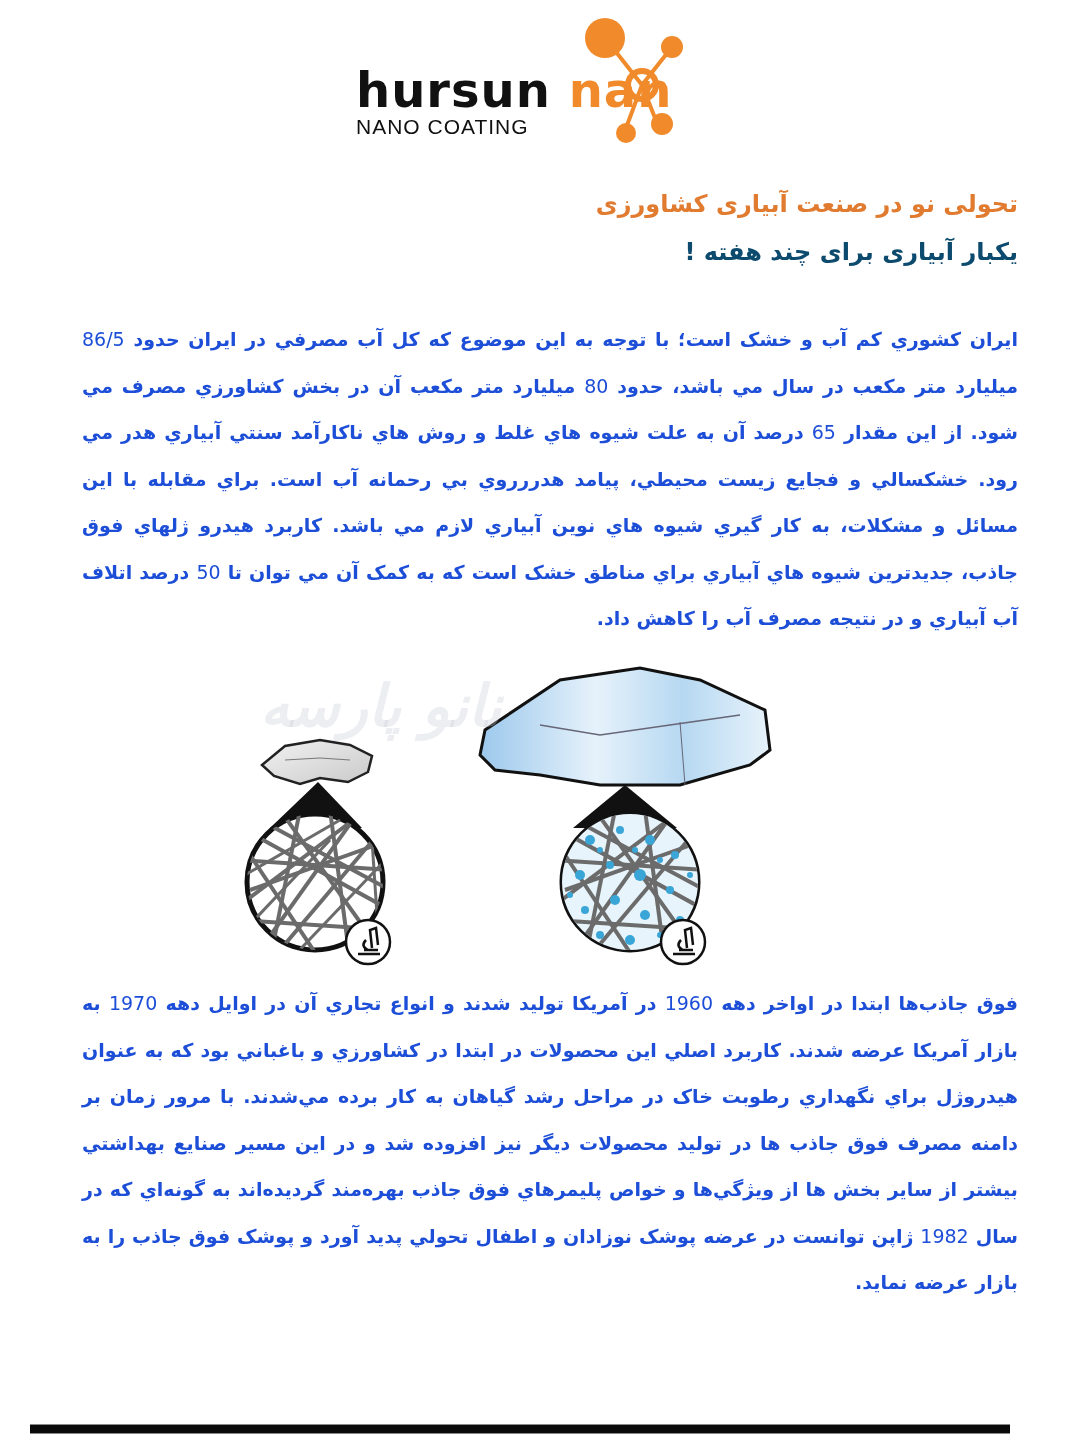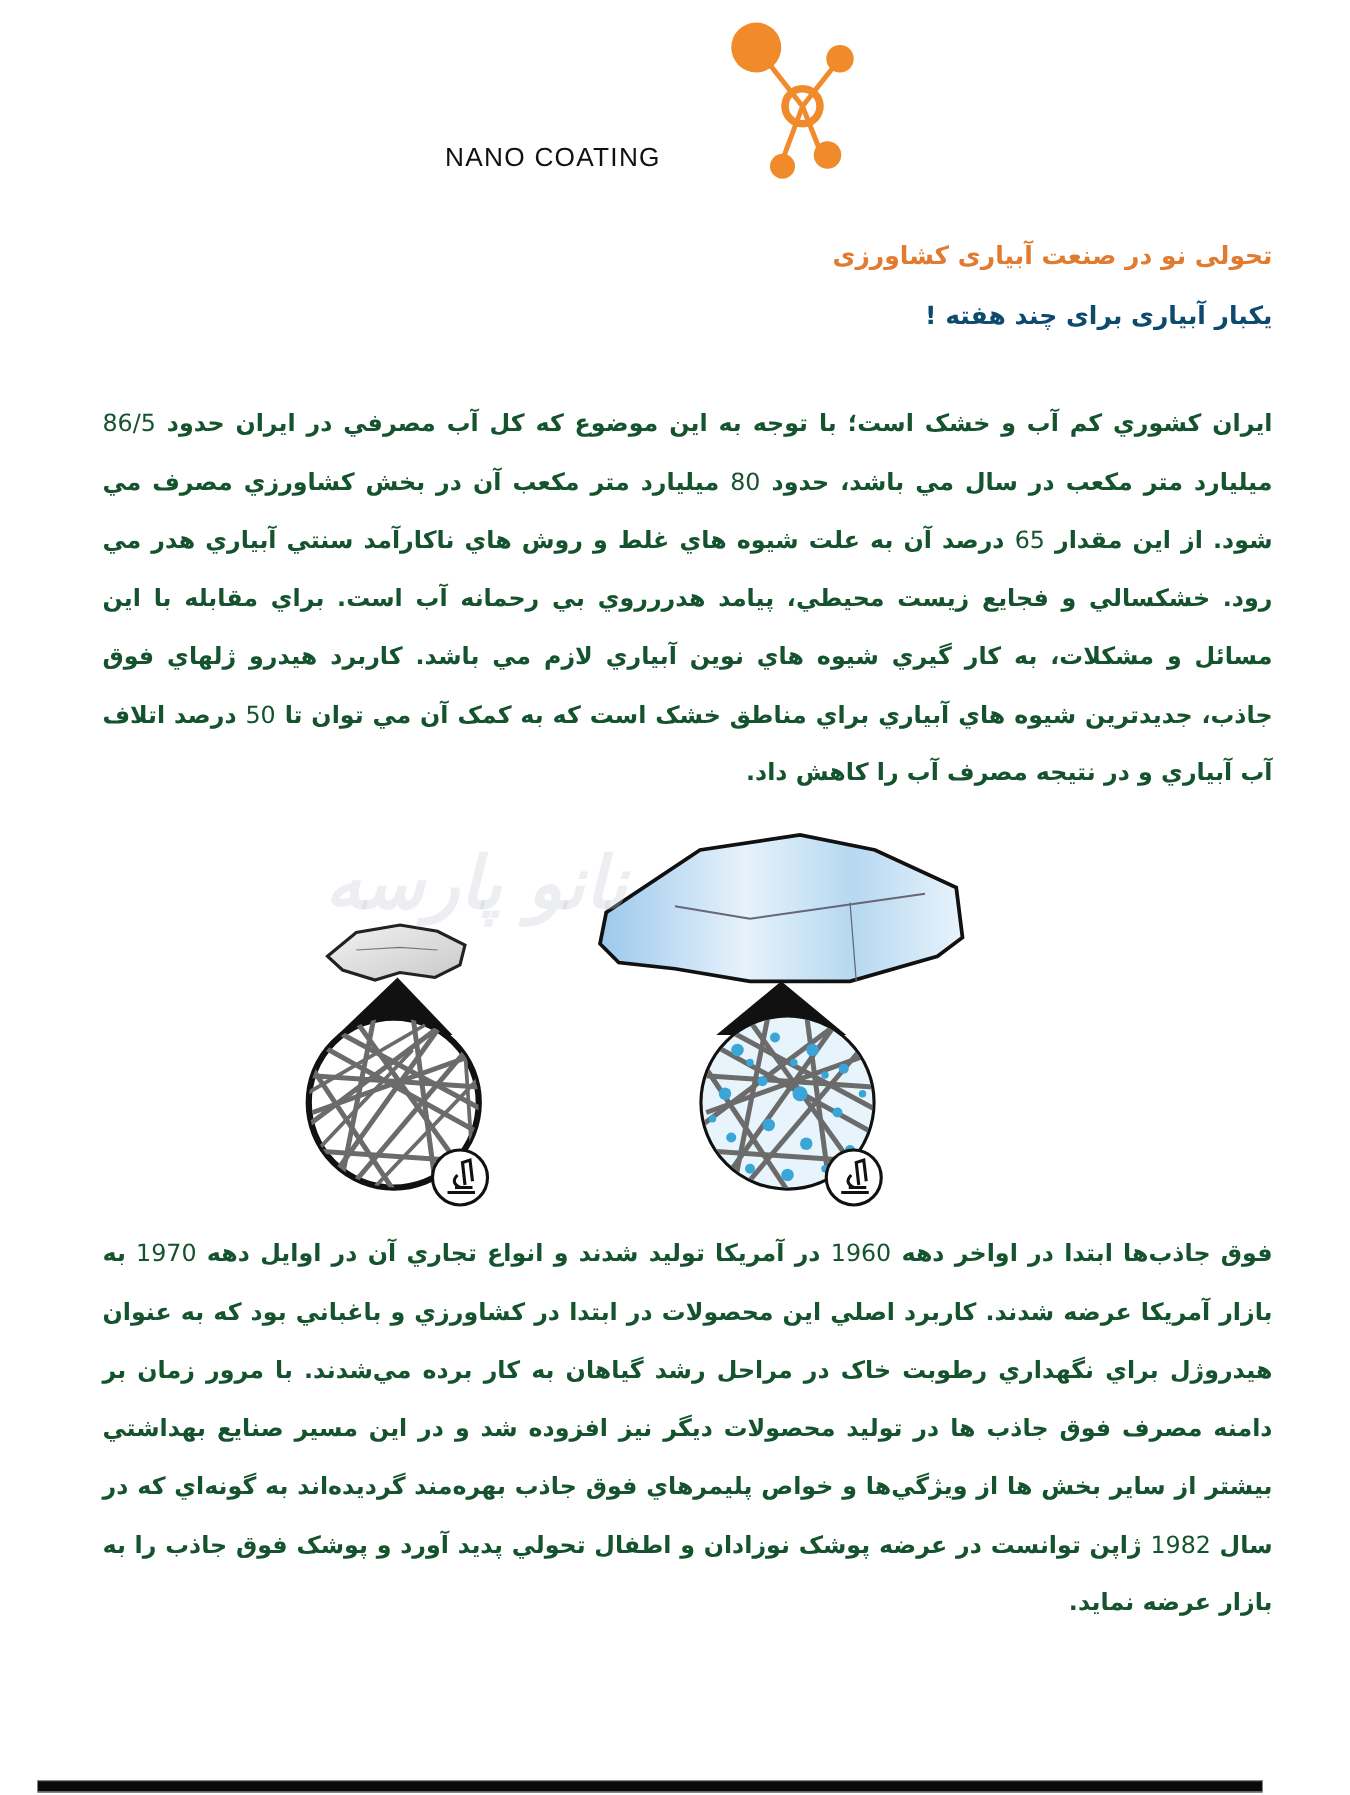--- a/index.html
+++ b/index.html
@@ -8,27 +8,27 @@
   .logo { position: absolute; left: 350px; top: 10px; width: 340px; height: 130px; }
   .logo .brand { position: absolute; left: 6px; top: 56px; font-family: "DejaVu Sans", sans-serif;
                  font-weight: bold; font-size: 48px; letter-spacing: 1px; line-height: 1; }
   .logo .brand .dark { color: #111; }
   .logo .brand .orange { color: #f08a2a; }
   .logo .tagline { position: absolute; left: 6px; top: 106px; font-family: "Liberation Sans", sans-serif;
                    font-size: 21px; letter-spacing: 1px; color: #111; line-height: 1; }
   .logo svg { position: absolute; left: 0; top: 0; }
 
   .headings { position: absolute; right: 62px; top: 180px; width: 780px; direction: rtl; text-align: right; }
-  .h { font-weight: bold; font-size: 20px; line-height: 48px; margin: 0; }
+  .h { font-weight: bold; font-size: 24px; line-height: 48px; margin: 0; }
   .h1 { color: #e07b2f; }
   .h2 { color: #0c4a6e; }
   .h3 { color: #6aaa3a; }
 
   .para { position: absolute; left: 82px; width: 936px; direction: rtl; text-align: justify;
-          text-align-last: right; font-weight: bold; font-size: 19px; line-height: 46.5px; color: #14532d; margin: 0; }
+          text-align-last: right; font-weight: bold; font-size: 19px; line-height: 46.5px; color: #1d4ed8; margin: 0; }
   .para .num { font-weight: normal; }
   .p1 { top: 316px; }
   .p2 { top: 980px; }
 
   .figure { position: absolute; left: 240px; top: 660px; width: 600px; height: 330px; }
   .watermark { position: absolute; left: 20px; top: 12px; font-size: 58px; font-weight: bold;
                color: rgba(200,205,215,0.35); direction: rtl; font-style: italic; letter-spacing: 4px; }
 
   .bottom-rule { position: absolute; left: 30px; top: 1424px; width: 980px; height: 8px;
                  background: #0a0a0a; border-top: 1px solid #888; border-bottom: 1px solid #888; }
@@ -45,20 +45,24 @@
       <line x1="292" y1="75" x2="276" y2="118"></line>
       <circle cx="292" cy="75" r="14" stroke-width="6"></circle>
     </g>
     <g fill="#f08a2a">
       <circle cx="255" cy="28" r="20"></circle>
       <circle cx="322" cy="37" r="11"></circle>
       <circle cx="312" cy="114" r="11"></circle>
       <circle cx="276" cy="123" r="10"></circle>
     </g>
   </svg>
+  <div class="brand">
+    <span class="dark">hursun</span>
+    <span class="orange">nan</span>
+  </div>
   <div class="tagline">NANO COATING</div>
 </div>
 
 <div class="headings">
   <p class="h h1">تحولی نو در صنعت آبیاری کشاورزی</p>
   <p class="h h2">یکبار آبیاری برای چند هفته !</p>
 </div>
 
 <p class="para p1"><span>ايران کشوري کم آب و خشک است؛ با توجه به اين موضوع که کل آب مصرفي در ايران حدود </span><span class="num">86/5</span><span> ميليارد متر مکعب در سال مي باشد، حدود </span><span class="num">80</span><span> ميليارد متر مکعب آن در بخش کشاورزي مصرف مي شود. از اين مقدار </span><span class="num">65</span><span> درصد آن به علت شيوه هاي غلط و روش هاي ناکارآمد سنتي آبياري هدر مي رود. خشکسالي و فجايع زيست محيطي، پيامد هدررروي بي رحمانه آب است. براي مقابله با اين مسائل و مشکلات، به کار گيري شيوه هاي نوين آبياري لازم مي باشد. کاربرد هيدرو ژلهاي فوق جاذب، جديدترين شيوه هاي آبياري براي مناطق خشک است که به کمک آن مي توان تا </span><span class="num">50</span><span> درصد اتلاف آب آبياري و در نتيجه مصرف آب را کاهش داد.</span></p>
 

